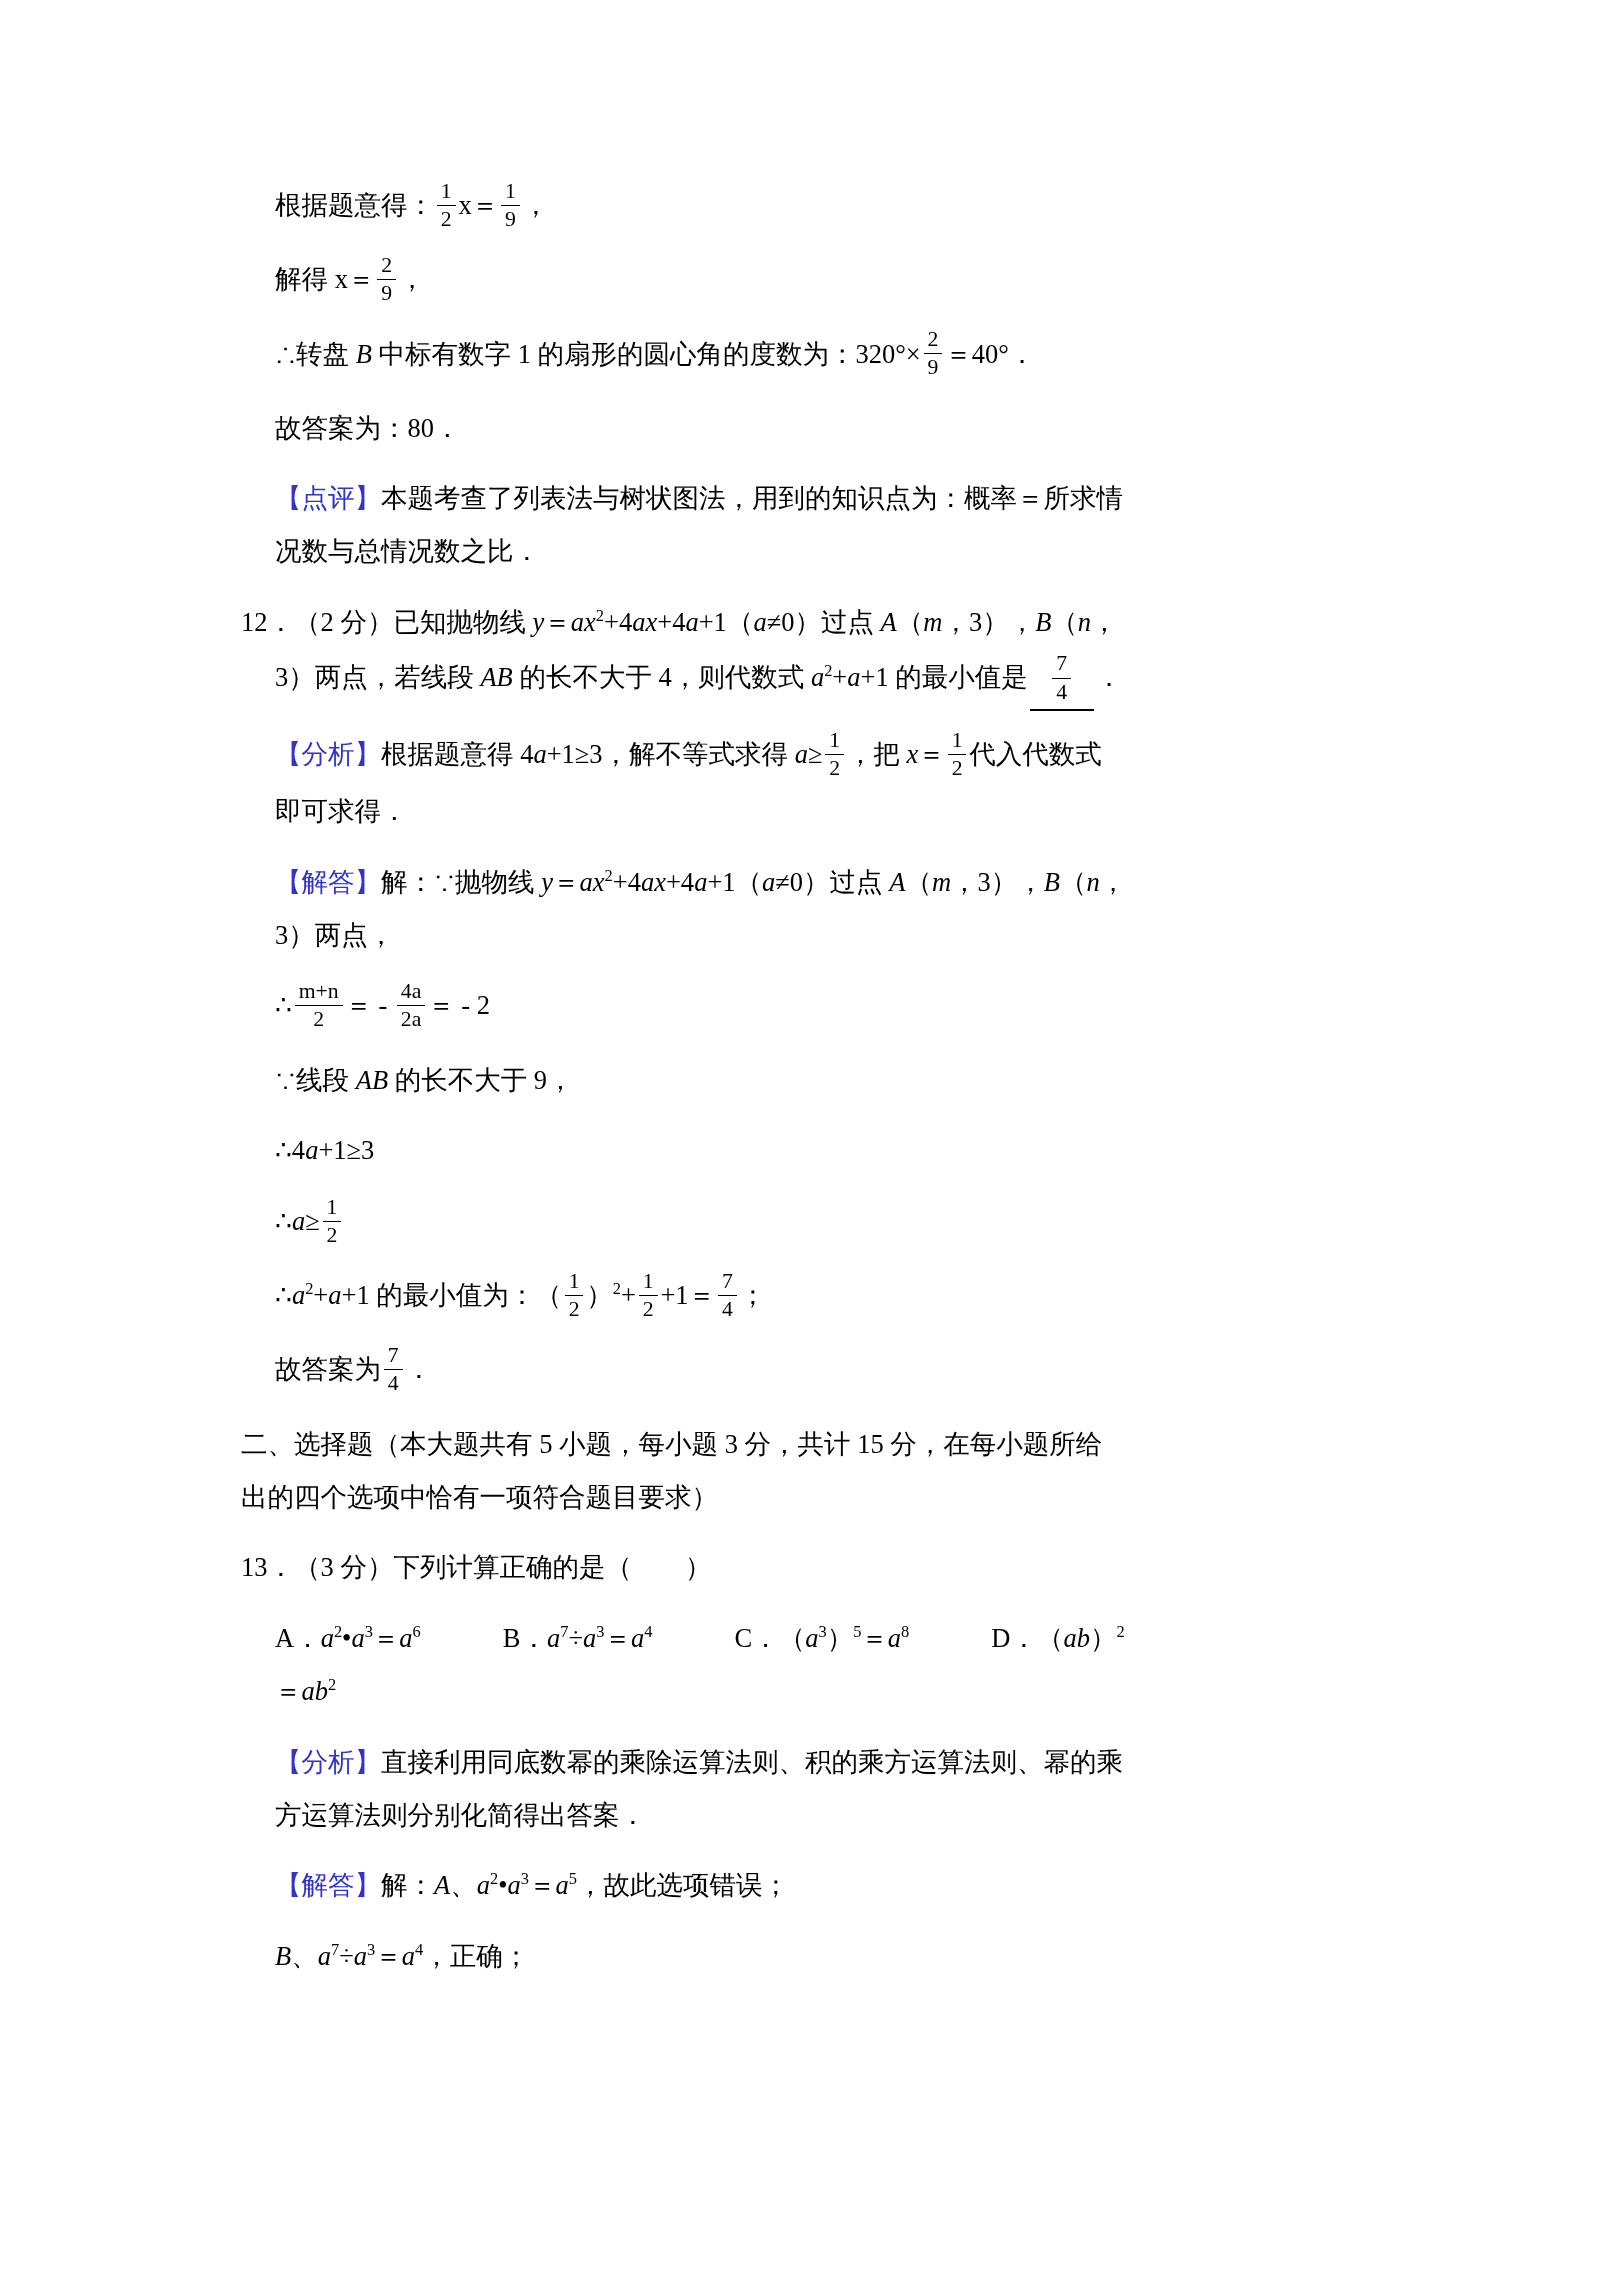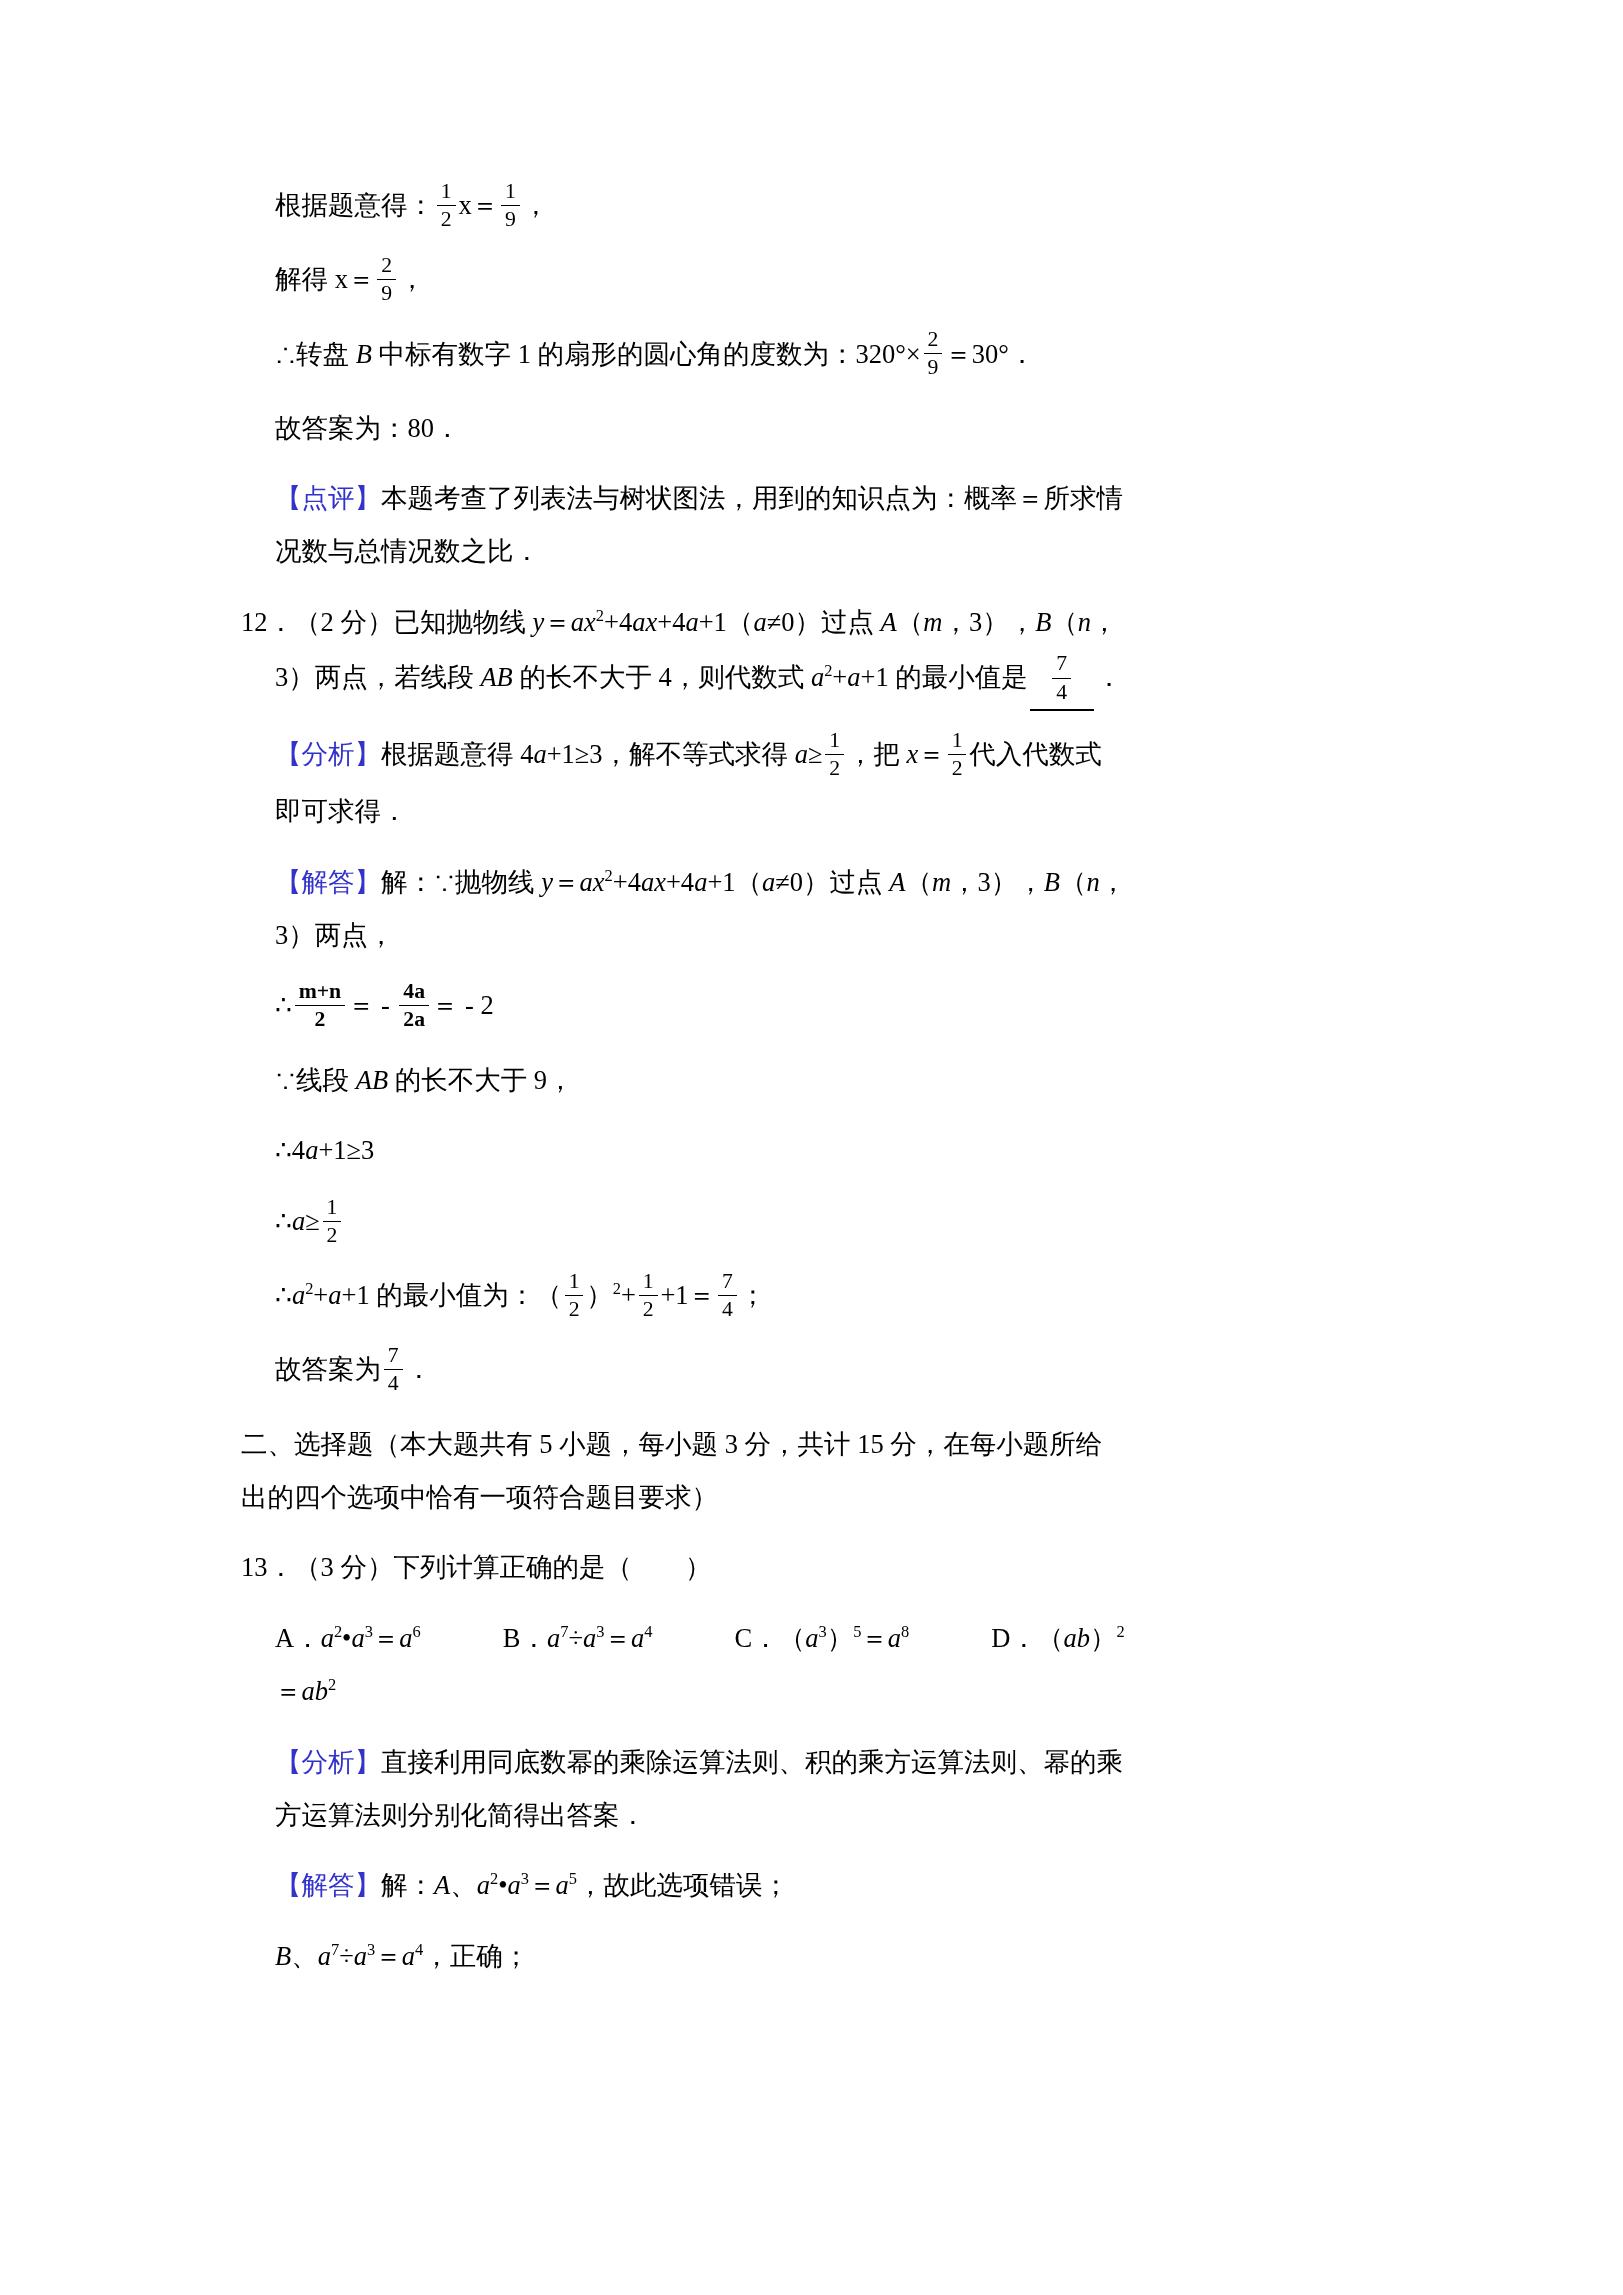--- a/index.html
+++ b/index.html
@@ -53,21 +53,21 @@
   }
   .frac .num {
     display: block;
     border-bottom: 1.5px solid #000;
     padding: 0 3.9px;
   }
   .frac .den {
     display: block;
     padding: 0 3.9px;
   }
-  .frac.b { font-weight: bold; }
+  .frac.b { font-weight: normal; }
   .blank-frac {
     display: inline-block;
     vertical-align: middle;
     border-bottom: 2px solid #000;
     padding: 0 22.6px 2.9px 22.6px;
     margin: 0 2px;
     text-indent: 0;
   }
   .blank-frac .frac { top: 0; margin: 0; }
   .gap {
@@ -75,21 +75,21 @@
     width: 82px;
   }
 </style>
 </head>
 <body>
 
 <div class="doc">
   <div>
       <div class="line p"><span>根据题意得：</span><span class="frac"><span class="num">1</span><span class="den">2</span></span><span>x＝</span><span class="frac"><span class="num">1</span><span class="den">9</span></span><span>，</span></div>
       <div class="line p"><span>解得 x＝</span><span class="frac"><span class="num">2</span><span class="den">9</span></span><span>，</span></div>
-      <div class="line p"><span>∴转盘 </span><span class="it">B</span><span> 中标有数字 1 的扇形的圆心角的度数为：320°×</span><span class="frac"><span class="num">2</span><span class="den">9</span></span><span>＝30°．</span></div>
+      <div class="line p"><span>∴转盘 </span><span class="it">B</span><span> 中标有数字 1 的扇形的圆心角的度数为：320°×</span><span class="frac"><span class="num">2</span><span class="den">9</span></span><span>＝40°．</span></div>
       <div class="line p"><span>故答案为：80．</span></div>
       <div class="line p"><span class="blue" style="color: rgb(51, 51, 204);">【点评】</span><span>本题考查了列表法与树状图法，用到的知识点为：概率＝所求情况数与总情况数之比．</span></div>
       <div class="line q"><span>12．（2 分）已知抛物线 </span><span class="it">y</span><span>＝</span><span class="it">ax</span><sup class="sp">2</sup><span>+4</span><span class="it">ax</span><span>+4</span><span class="it">a</span><span>+1（</span><span class="it">a</span><span>≠0）过点 </span><span class="it">A</span><span>（</span><span class="it">m</span><span>，3），</span><span class="it">B</span><span>（</span><span class="it">n</span><span>，3）两点，若线段 </span><span class="it">AB</span><span> 的长不大于 4，则代数式 </span><span class="it">a</span><sup class="sp">2</sup><span>+</span><span class="it">a</span><span>+1 的最小值是</span><span class="blank-frac"><span class="frac"><span class="num">7</span><span class="den">4</span></span></span><span>．</span></div>
       <div class="line p"><span class="blue" style="color: rgb(51, 51, 204);">【分析】</span><span>根据题意得 4</span><span class="it">a</span><span>+1≥3，解不等式求得 </span><span class="it">a</span><span>≥</span><span class="frac"><span class="num">1</span><span class="den">2</span></span><span>，把 </span><span class="it">x</span><span>＝</span><span class="frac"><span class="num">1</span><span class="den">2</span></span><span>代入代数式即可求得．</span></div>
       <div class="line p"><span class="blue" style="color: rgb(51, 51, 204);">【解答】</span><span>解：∵抛物线 </span><span class="it">y</span><span>＝</span><span class="it">ax</span><sup class="sp">2</sup><span>+4</span><span class="it">ax</span><span>+4</span><span class="it">a</span><span>+1（</span><span class="it">a</span><span>≠0）过点 </span><span class="it">A</span><span>（</span><span class="it">m</span><span>，3），</span><span class="it">B</span><span>（</span><span class="it">n</span><span>，3）两点，</span></div>
       <div class="line p"><span>∴</span><span class="frac b"><span class="num">m+n</span><span class="den">2</span></span><span>＝ - </span><span class="frac b"><span class="num">4a</span><span class="den">2a</span></span><span>＝ - 2</span></div>
       <div class="line p"><span>∵线段 </span><span class="it">AB</span><span> 的长不大于 9，</span></div>
       <div class="line p"><span>∴4</span><span class="it">a</span><span>+1≥3</span></div>
       <div class="line p"><span>∴</span><span class="it">a</span><span>≥</span><span class="frac"><span class="num">1</span><span class="den">2</span></span></div>
       <div class="line p"><span>∴</span><span class="it">a</span><sup class="sp">2</sup><span>+</span><span class="it">a</span><span>+1 的最小值为：（</span><span class="frac"><span class="num">1</span><span class="den">2</span></span><span>）</span><sup class="sp">2</sup><span>+</span><span class="frac"><span class="num">1</span><span class="den">2</span></span><span>+1＝</span><span class="frac"><span class="num">7</span><span class="den">4</span></span><span>；</span></div>

